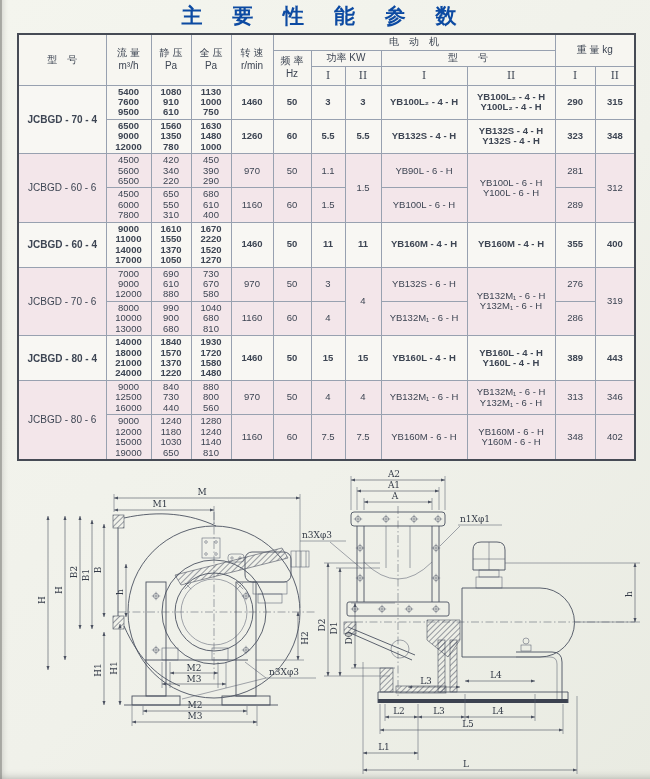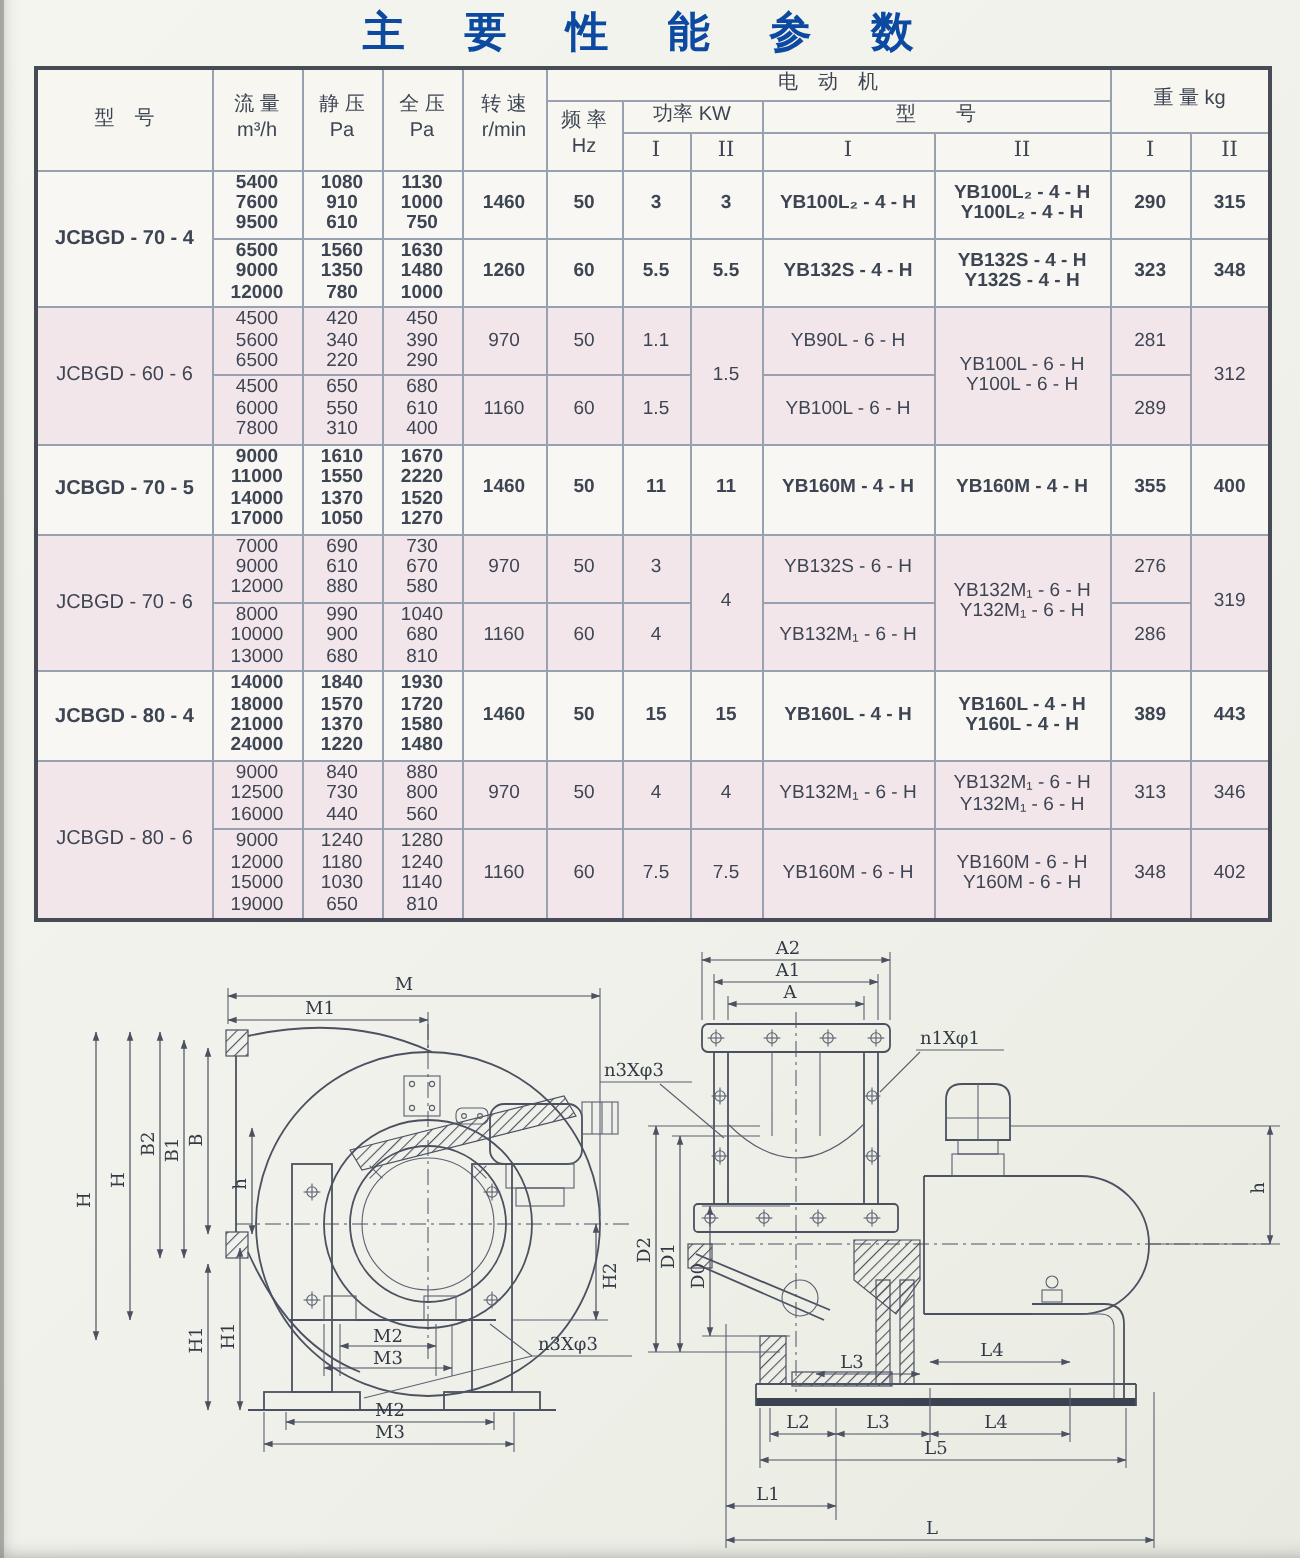--- a/index.html
+++ b/index.html
@@ -159,21 +159,21 @@
             <td>680
 610
 400</td>
             <td>1160</td>
             <td>60</td>
             <td>1.5</td>
             <td>YB100L - 6 - H</td>
             <td>289</td>
           </tr>
           <tr class="w">
-            <td class="model">JCBGD - 70 - 5</td>
+            <td class="model">JCBGD - 60 - 4</td>
             <td>9000
 11000
 14000
 17000</td>
             <td>1610
 1550
 1370
 1050</td>
             <td>1670
 2220

